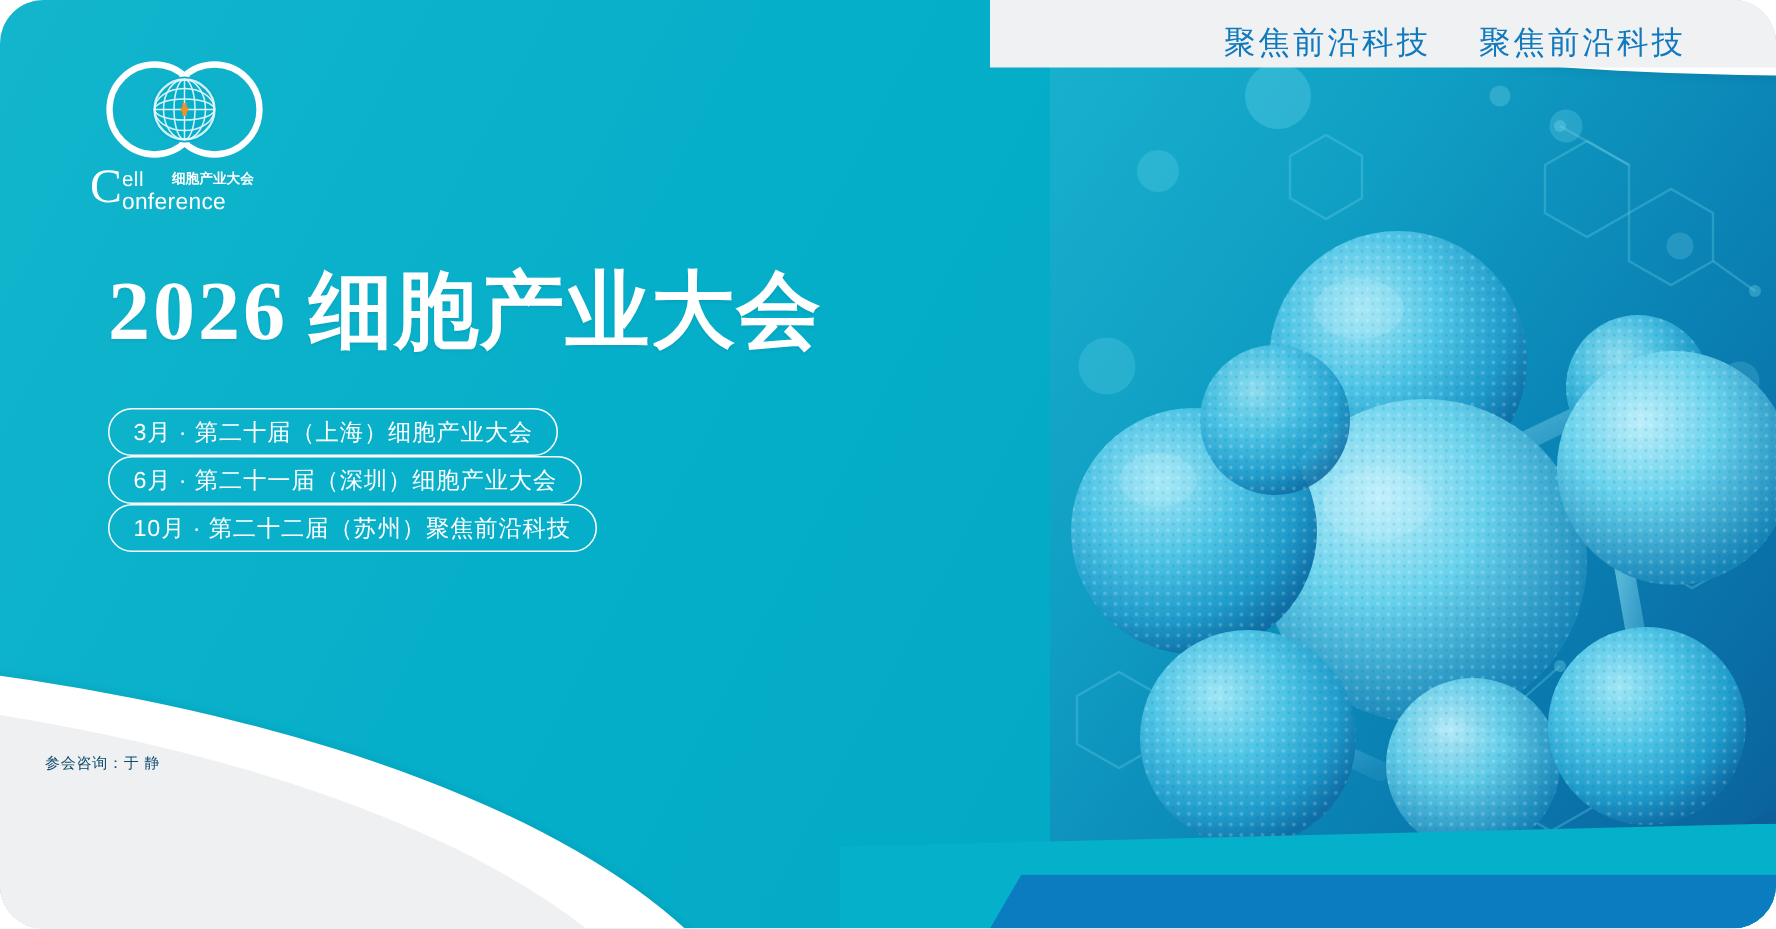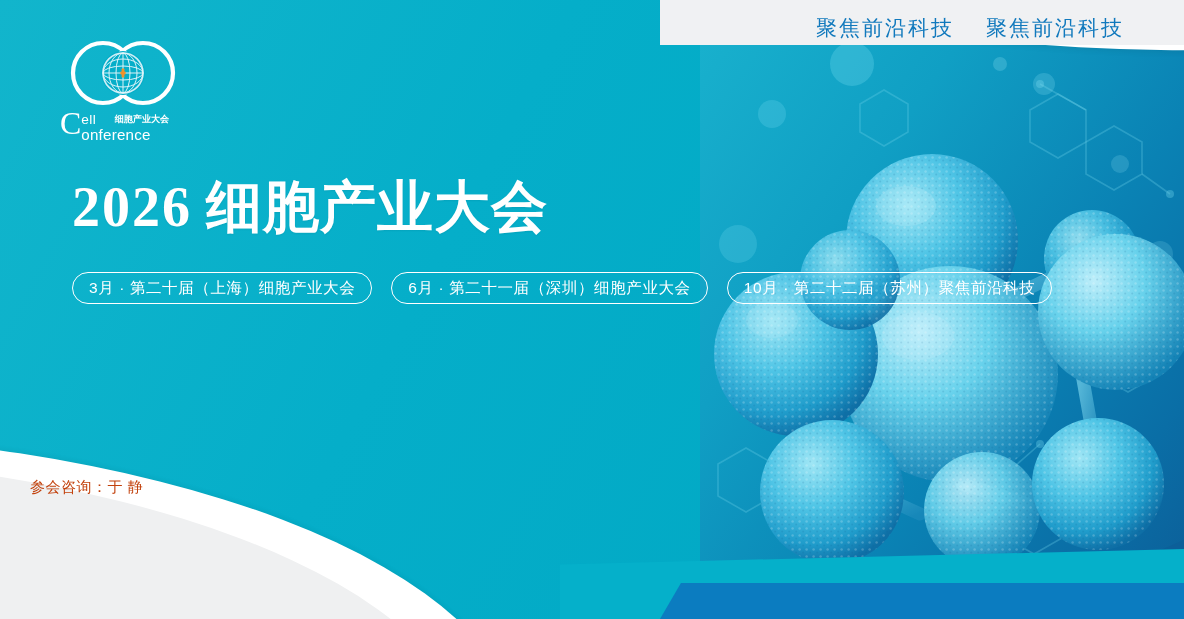--- a/index.html
+++ b/index.html
@@ -7,20 +7,21 @@
     padding: 0;
     background: #ffffff;
   }
   #banner {
     position: relative;
     width: 1184px;
     height: 619px;
     overflow: hidden;
     background: #f0f1f3;
     font-family: "Liberation Sans", "DejaVu Sans", sans-serif;
+    border-radius: 29px;
   }
 
   
   .gray-bg {
     position: absolute;
     inset: 0;
     background: #f0f1f3;
   }
   
   .teal-full {
@@ -155,45 +156,44 @@
     white-space: nowrap;
     text-shadow: 0 1px 2px rgba(0,0,0,0.06);
   }
   .title .yr { letter-spacing: 2px; margin-right: 14px; font-family: Liberation Serif, serif; }
 
   
   .pills {
     position: absolute;
     left: 72px; top: 272px;
     display: flex;
-    flex-direction: row;
-    gap: 19px;
+    flex-direction: column;
   }
   .pill {
     display: inline-flex;
     align-items: center;
     justify-content: center;
     height: 30px;
     padding: 0 16px;
     border: 1.4px solid #ffffff;
     border-radius: 16px;
     color: #ffffff;
     font-size: 15.5px;
     letter-spacing: 0.6px;
     white-space: nowrap;
     align-self: flex-start;
     background: transparent;
   }
 
   
   .contact {
     position: absolute;
-    left: 30px; top: 479px;
-    color: #c2410c;
-    font-size: 15px;
+    left: 30px; top: 505px;
+    color: #0c4a6e;
+    font-size: 10px;
     line-height: 1;
     letter-spacing: 0.5px;
   }
   .contact-row { margin-bottom: 27px; white-space: nowrap; }
   .contact-row:last-child { margin-bottom: 0; }
 </style>
 </head>
 <body>
 
 <div id="banner">

